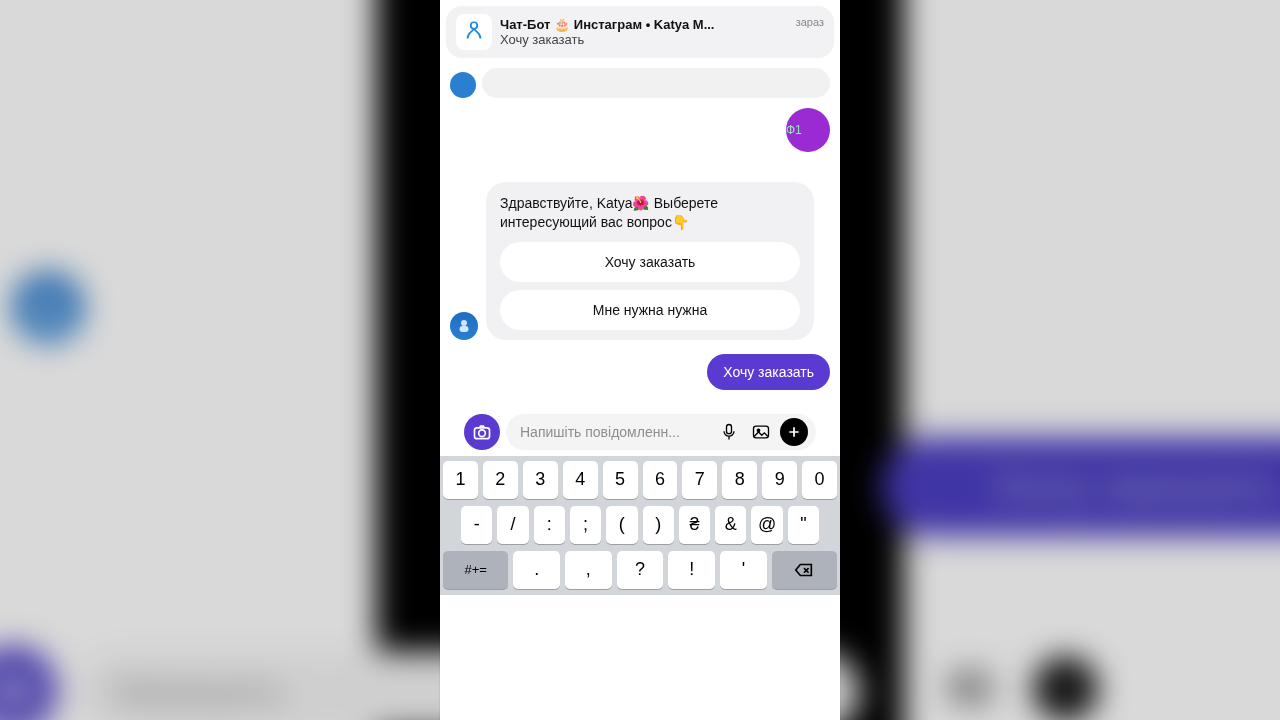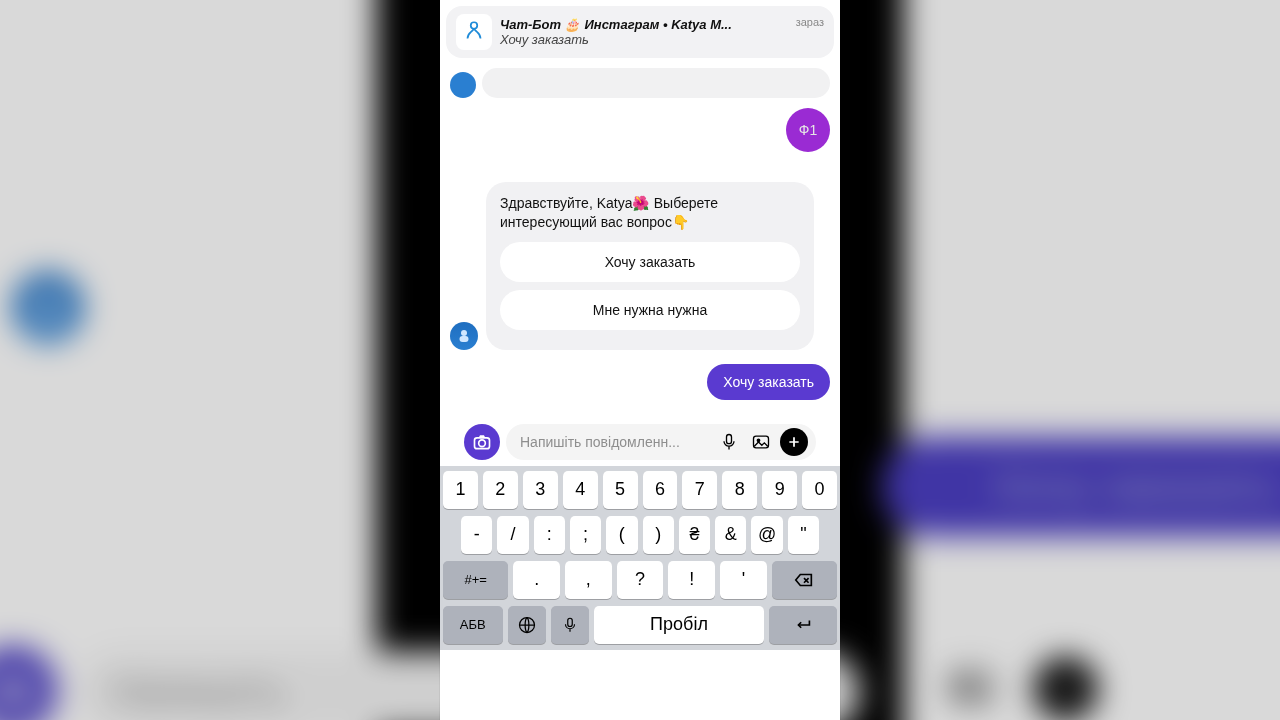--- a/index.html
+++ b/index.html
@@ -13,34 +13,34 @@
   .bg-cam{position:absolute;left:30px;top:620px;width:80px;height:80px;border-radius:50%;background:#4c3fc4;display:flex;align-items:center;justify-content:center;}
   .bg-input{position:absolute;left:130px;top:625px;width:680px;height:74px;border-radius:40px;background:#f4f4f4;display:flex;align-items:center;padding-left:30px;color:#8e8e8e;font-size:36px;}
   .bg-icon{width:54px;height:54px;display:flex;align-items:center;justify-content:center;color:#000;}
   .bg-icons{position:absolute;left:830px;top:630px;display:flex;gap:30px;}
   .bg-plus{width:58px;height:58px;border-radius:50%;background:#000;color:#fff;display:flex;align-items:center;justify-content:center;}
   .bg-big-text{position:absolute;left:835px;top:200px;font-size:52px;font-weight:700;color:#000;}
 
   .phone{position:absolute;left:440px;top:0;width:400px;height:720px;background:#fff;overflow:hidden;box-shadow:0 0 0 1px rgba(0,0,0,.05);}
   .notif{margin:6px;border-radius:16px;background:#f2f2f4;padding:8px 10px;display:flex;align-items:center;gap:8px;}
   .notif-icon{width:36px;height:36px;border-radius:8px;background:#fff;display:flex;align-items:center;justify-content:center;color:#1f8bd8;flex-shrink:0;}
-  .notif-body{flex:1;min-width:0;font-style:italic;}
+  .notif-body{flex:1;min-width:0;}
   .notif-title{font-size:13px;font-weight:600;color:#111;white-space:nowrap;overflow:hidden;text-overflow:ellipsis;}
   .notif-sub{font-size:13px;color:#444;}
   .notif-time{font-size:11px;color:#888;align-self:flex-start;margin-top:2px;}
 
   .chat{padding:4px 10px 0 10px;}
   .prev-row{display:flex;align-items:flex-end;gap:6px;margin-bottom:10px;}
   .mini-avatar{width:26px;height:26px;border-radius:50%;background:#2a7fd1;flex-shrink:0;}
   .prev-bubble{flex:1;height:30px;border-radius:18px;background:#f1f1f2;}
-  .chip{width:44px;height:44px;border-radius:50%;background:#9a2bd3;color:#e5e5e5;display:flex;align-items:center;justify-content:center;font-size:14px;font-weight:500;margin-left:auto;margin-bottom:30px;}
+  .chip{width:44px;height:44px;border-radius:50%;background:#9a2bd3;color:#86efac;display:flex;align-items:center;justify-content:flex-start;font-size:12px;font-weight:500;margin-left:auto;margin-bottom:30px;}
 
   .bot-block{display:flex;align-items:flex-end;gap:8px;margin-bottom:14px;}
   .bot-avatar{width:28px;height:28px;border-radius:50%;background:linear-gradient(#1f6ec0,#2a7fd1);display:flex;align-items:center;justify-content:center;flex-shrink:0;}
-  .bot-msg{background:#f1f1f3;border-radius:20px;padding:12px 14px 20px 14px;max-width:300px;}
+  .bot-msg{background:#f1f1f3;border-radius:20px;padding:12px 14px 10px 14px;max-width:300px;}
   .bot-text{font-size:14px;line-height:1.35;color:#111;margin-bottom:10px;}
   .qr-btn{background:#fff;border-radius:20px;height:40px;display:flex;align-items:center;justify-content:center;font-size:14px;color:#111;margin-bottom:8px;font-weight:500;cursor:pointer;}
   .qr-btn:last-child{margin-bottom:0;}
 
   .user-row{display:flex;justify-content:flex-end;margin-bottom:18px;}
   .user-bubble{background:#5a3ad0;color:#fff;border-radius:20px;padding:10px 16px;font-size:14px;font-weight:500;}
 
   .composer{display:flex;align-items:center;gap:6px;padding:6px 24px;}
   .cam{width:36px;height:36px;border-radius:50%;background:#5a3ad0;display:flex;align-items:center;justify-content:center;flex-shrink:0;}
   .txtwrap{flex:1;height:36px;border-radius:20px;background:#f4f4f4;display:flex;align-items:center;padding:0 8px 0 14px;gap:6px;}
@@ -220,38 +220,16 @@
           <div class="key">?</div>
           <div class="key">!</div>
           <div class="key">'</div>
           <div class="key grey wide">
             <svg width="22" height="22" viewBox="0 0 24 24" fill="none" stroke="#000" stroke-width="1.8">
               <path d="M8 6l-5 6 5 6h12V6z"></path>
               <path d="M12 10l5 5M17 10l-5 5"></path>
             </svg>
           </div>
         </div>
-      <div class="krow" id="krow4">
-          <div class="key grey wide sm">АБВ</div>
-          <div class="key grey" style="flex: 0.9 1 0%;">
-            <svg width="20" height="20" viewBox="0 0 24 24" fill="none" stroke="#000" stroke-width="1.5">
-              <circle cx="12" cy="12" r="9"></circle>
-              <path d="M3 12h18M12 3c3 3 3 15 0 18M12 3c-3 3-3 15 0 18"></path>
-            </svg>
-          </div>
-          <div class="key grey" style="flex: 0.9 1 0%;">
-            <svg width="18" height="18" viewBox="0 0 24 24" fill="none" stroke="#000" stroke-width="1.6">
-              <rect x="9" y="3" width="6" height="11" rx="3"></rect>
-              <path d="M6 11a6 6 0 0 0 12 0M12 17v4"></path>
-            </svg>
-          </div>
-          <div class="key space">Пробіл</div>
-          <div class="key grey" style="flex: 1.6 1 0%;">
-            <svg width="22" height="22" viewBox="0 0 24 24" fill="none" stroke="#000" stroke-width="1.8">
-              <path d="M19 7v5H7"></path>
-              <path d="M10 9l-3 3 3 3"></path>
-            </svg>
-          </div>
-        </div>
     </div>
 
   </div>
 </div>
 
 </body></html>

